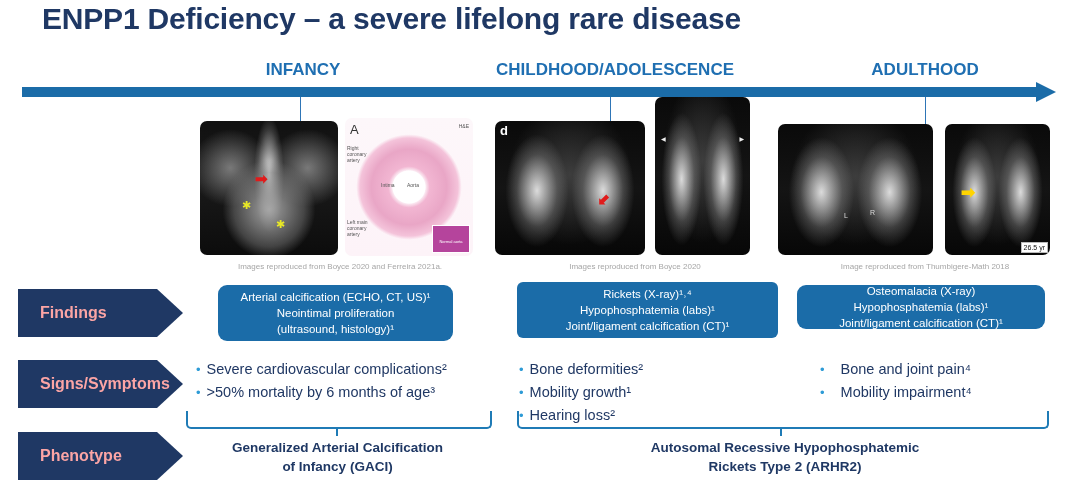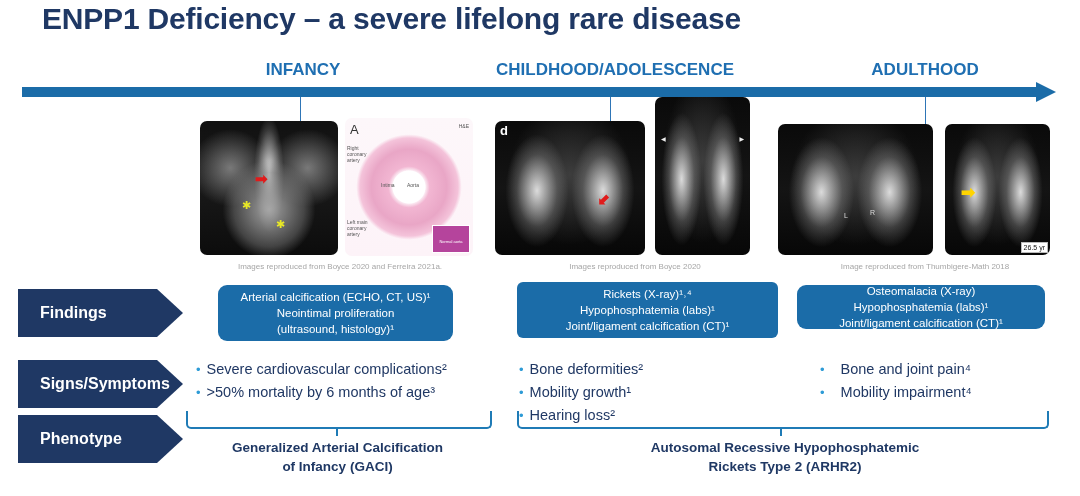--- a/index.html
+++ b/index.html
@@ -98,21 +98,21 @@
   }
   .arrow-yellow{
     position:absolute;color:#FFD400;font-size:17px;font-weight:bold;line-height:1;
   }
   .star-y{position:absolute;color:#E8E827;font-size:11px;line-height:1;}
 
   
   .rowlabel{
     position:absolute;height:48px;
     background:#1F3864;
-    color:#ffffff;
+    color:#fca5a5;
     font-size:16px;font-weight:bold;
     display:flex;align-items:center;
     padding-left:22px;
     box-sizing:border-box;
     clip-path:polygon(0 0, calc(100% - 26px) 0, 100% 50%, calc(100% - 26px) 100%, 0 100%);
   }
 
   
   .pill{
     position:absolute;
@@ -272,20 +272,20 @@
       <span>Mobility impairment⁴</span>
     </div>
   </div>
 
   <div class="brace" style="left:186px;top:411px;width:302px;"></div>
   <div class="brace-stem" style="left:336px;top:427px;"></div>
 
   <div class="brace" style="left:517px;top:411px;width:528px;"></div>
   <div class="brace-stem" style="left:780px;top:427px;"></div>
 
-  <div class="rowlabel" style="left:18px;top:415px;width:165px;">Phenotype</div>
+  <div class="rowlabel" style="left:18px;top:432px;width:165px;">Phenotype</div>
 
   <div class="pheno" style="left:205px;top:438px;width:265px;">Generalized Arterial Calcification
 of Infancy (GACI)</div>
   <div class="pheno" style="left:600px;top:438px;width:370px;">Autosomal Recessive Hypophosphatemic
 Rickets Type 2 (ARHR2)</div>
 
 </div>
 
 </body></html>

